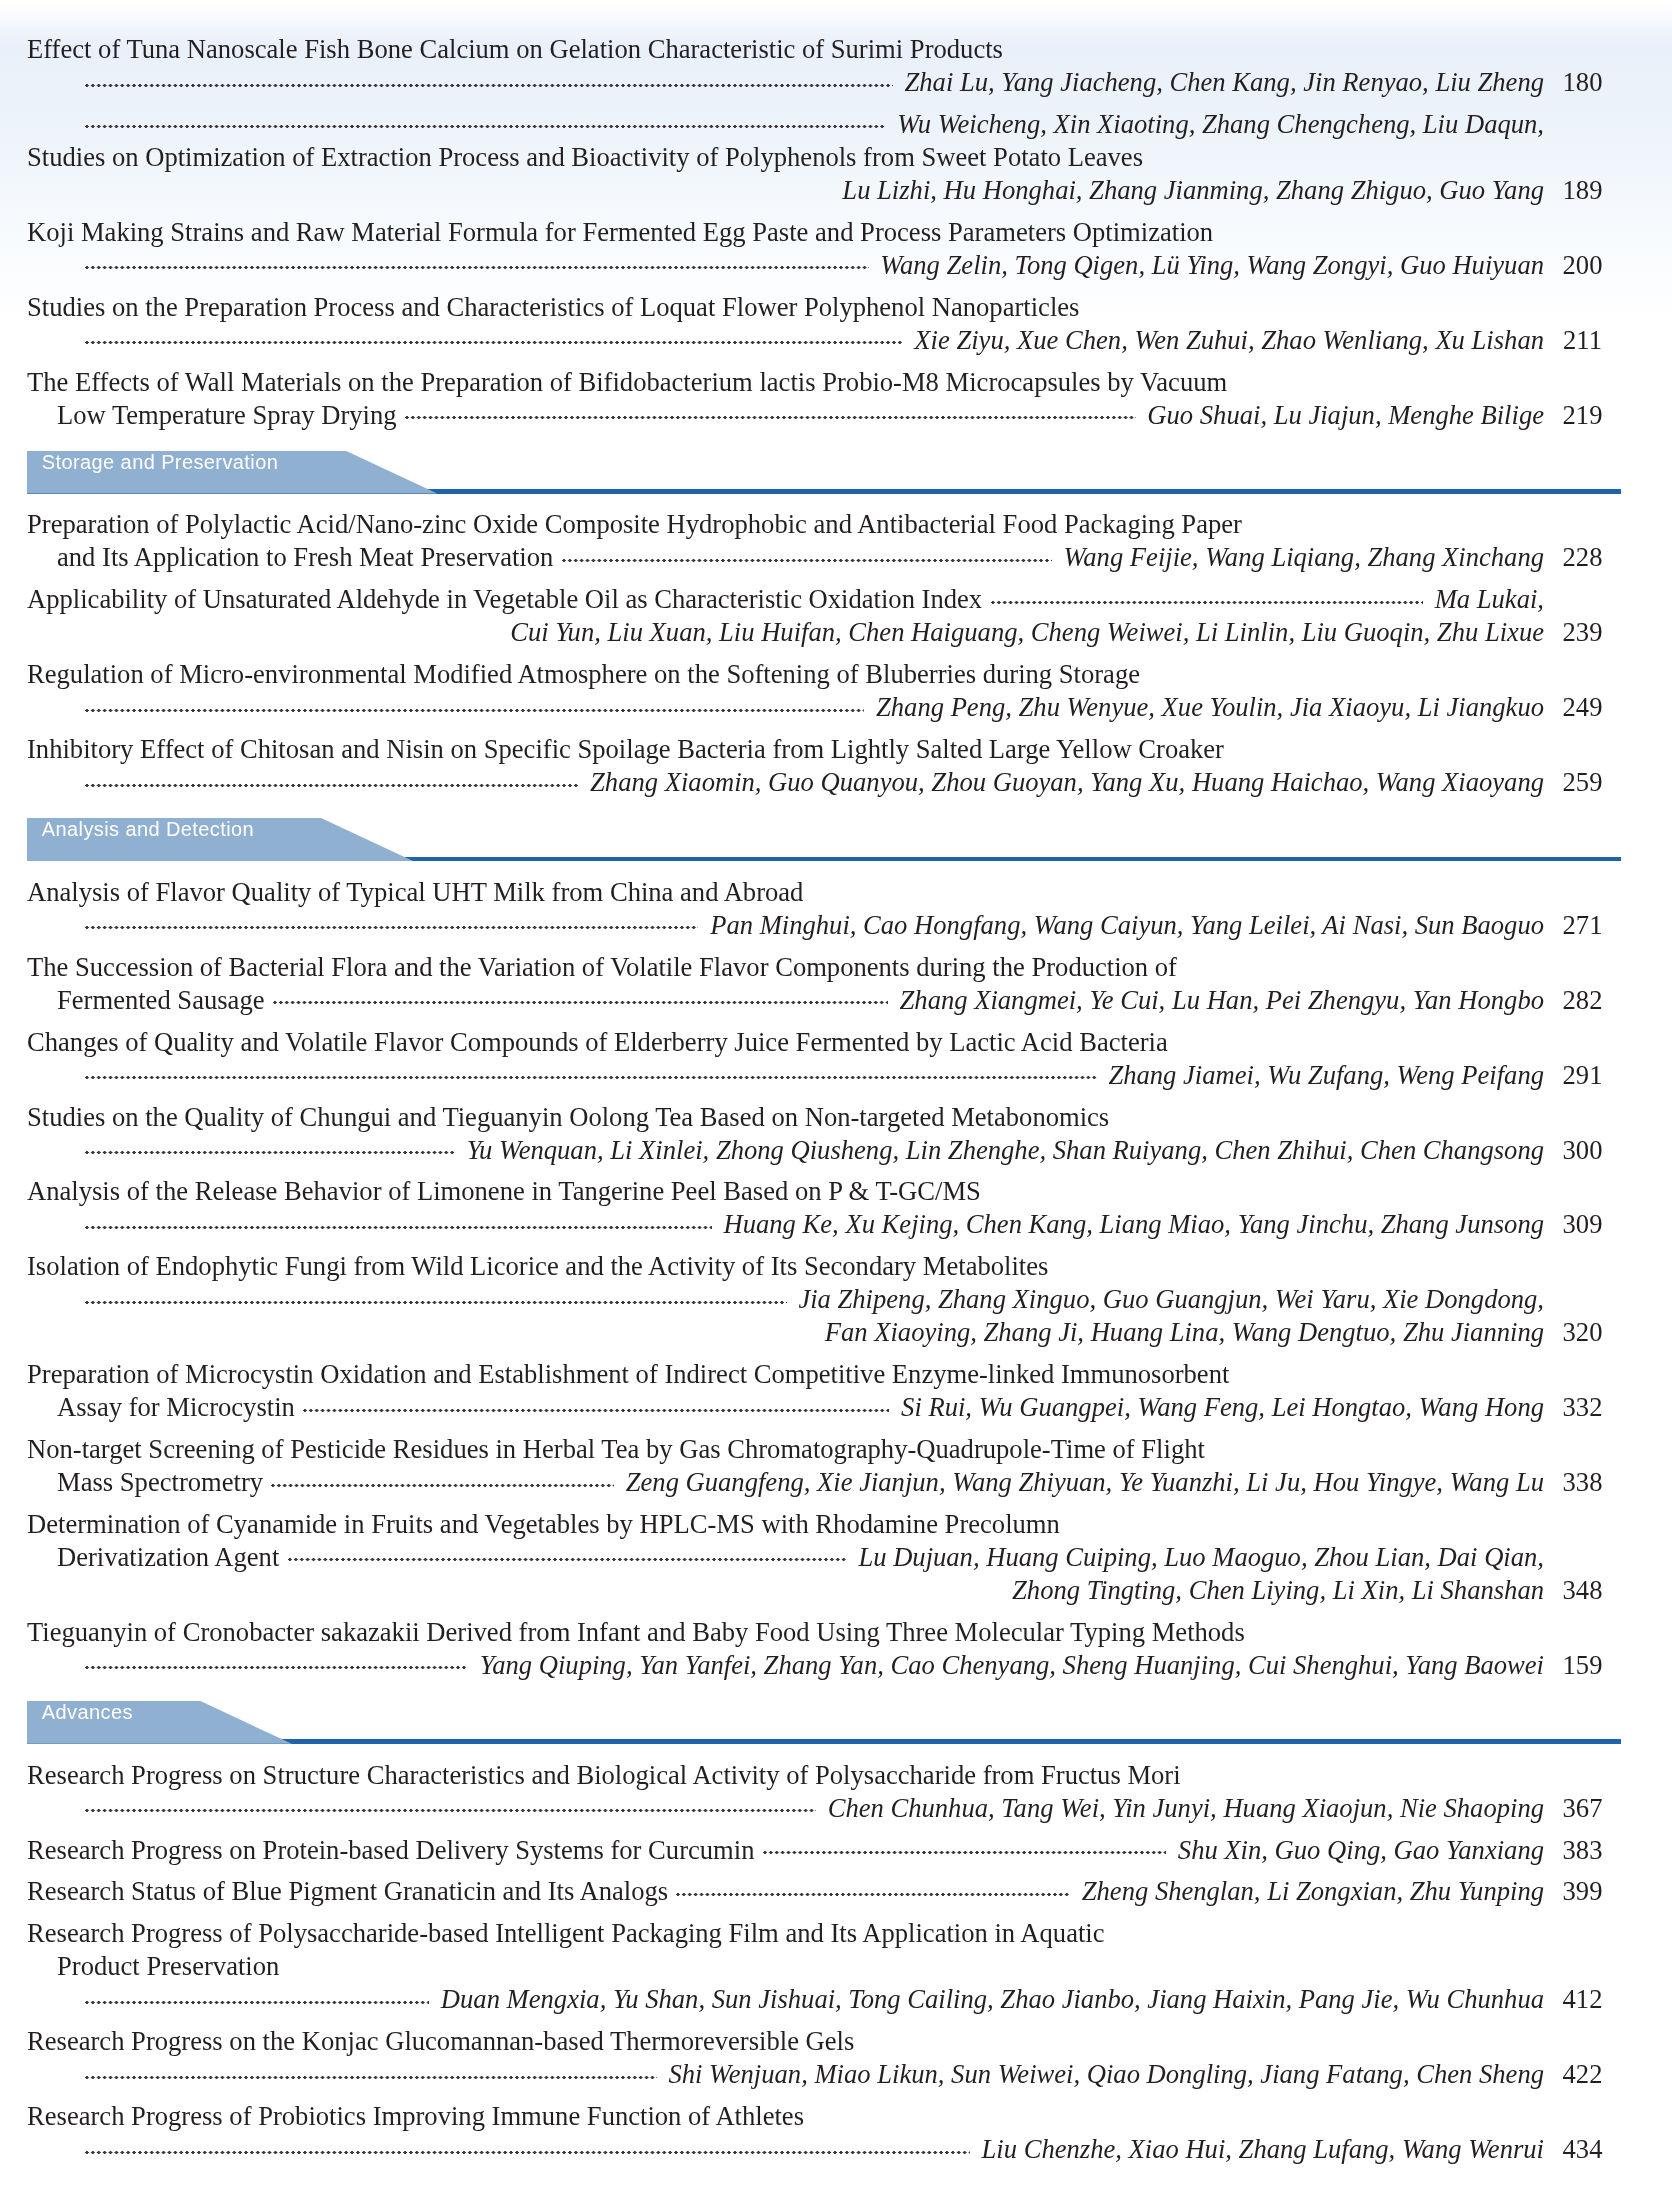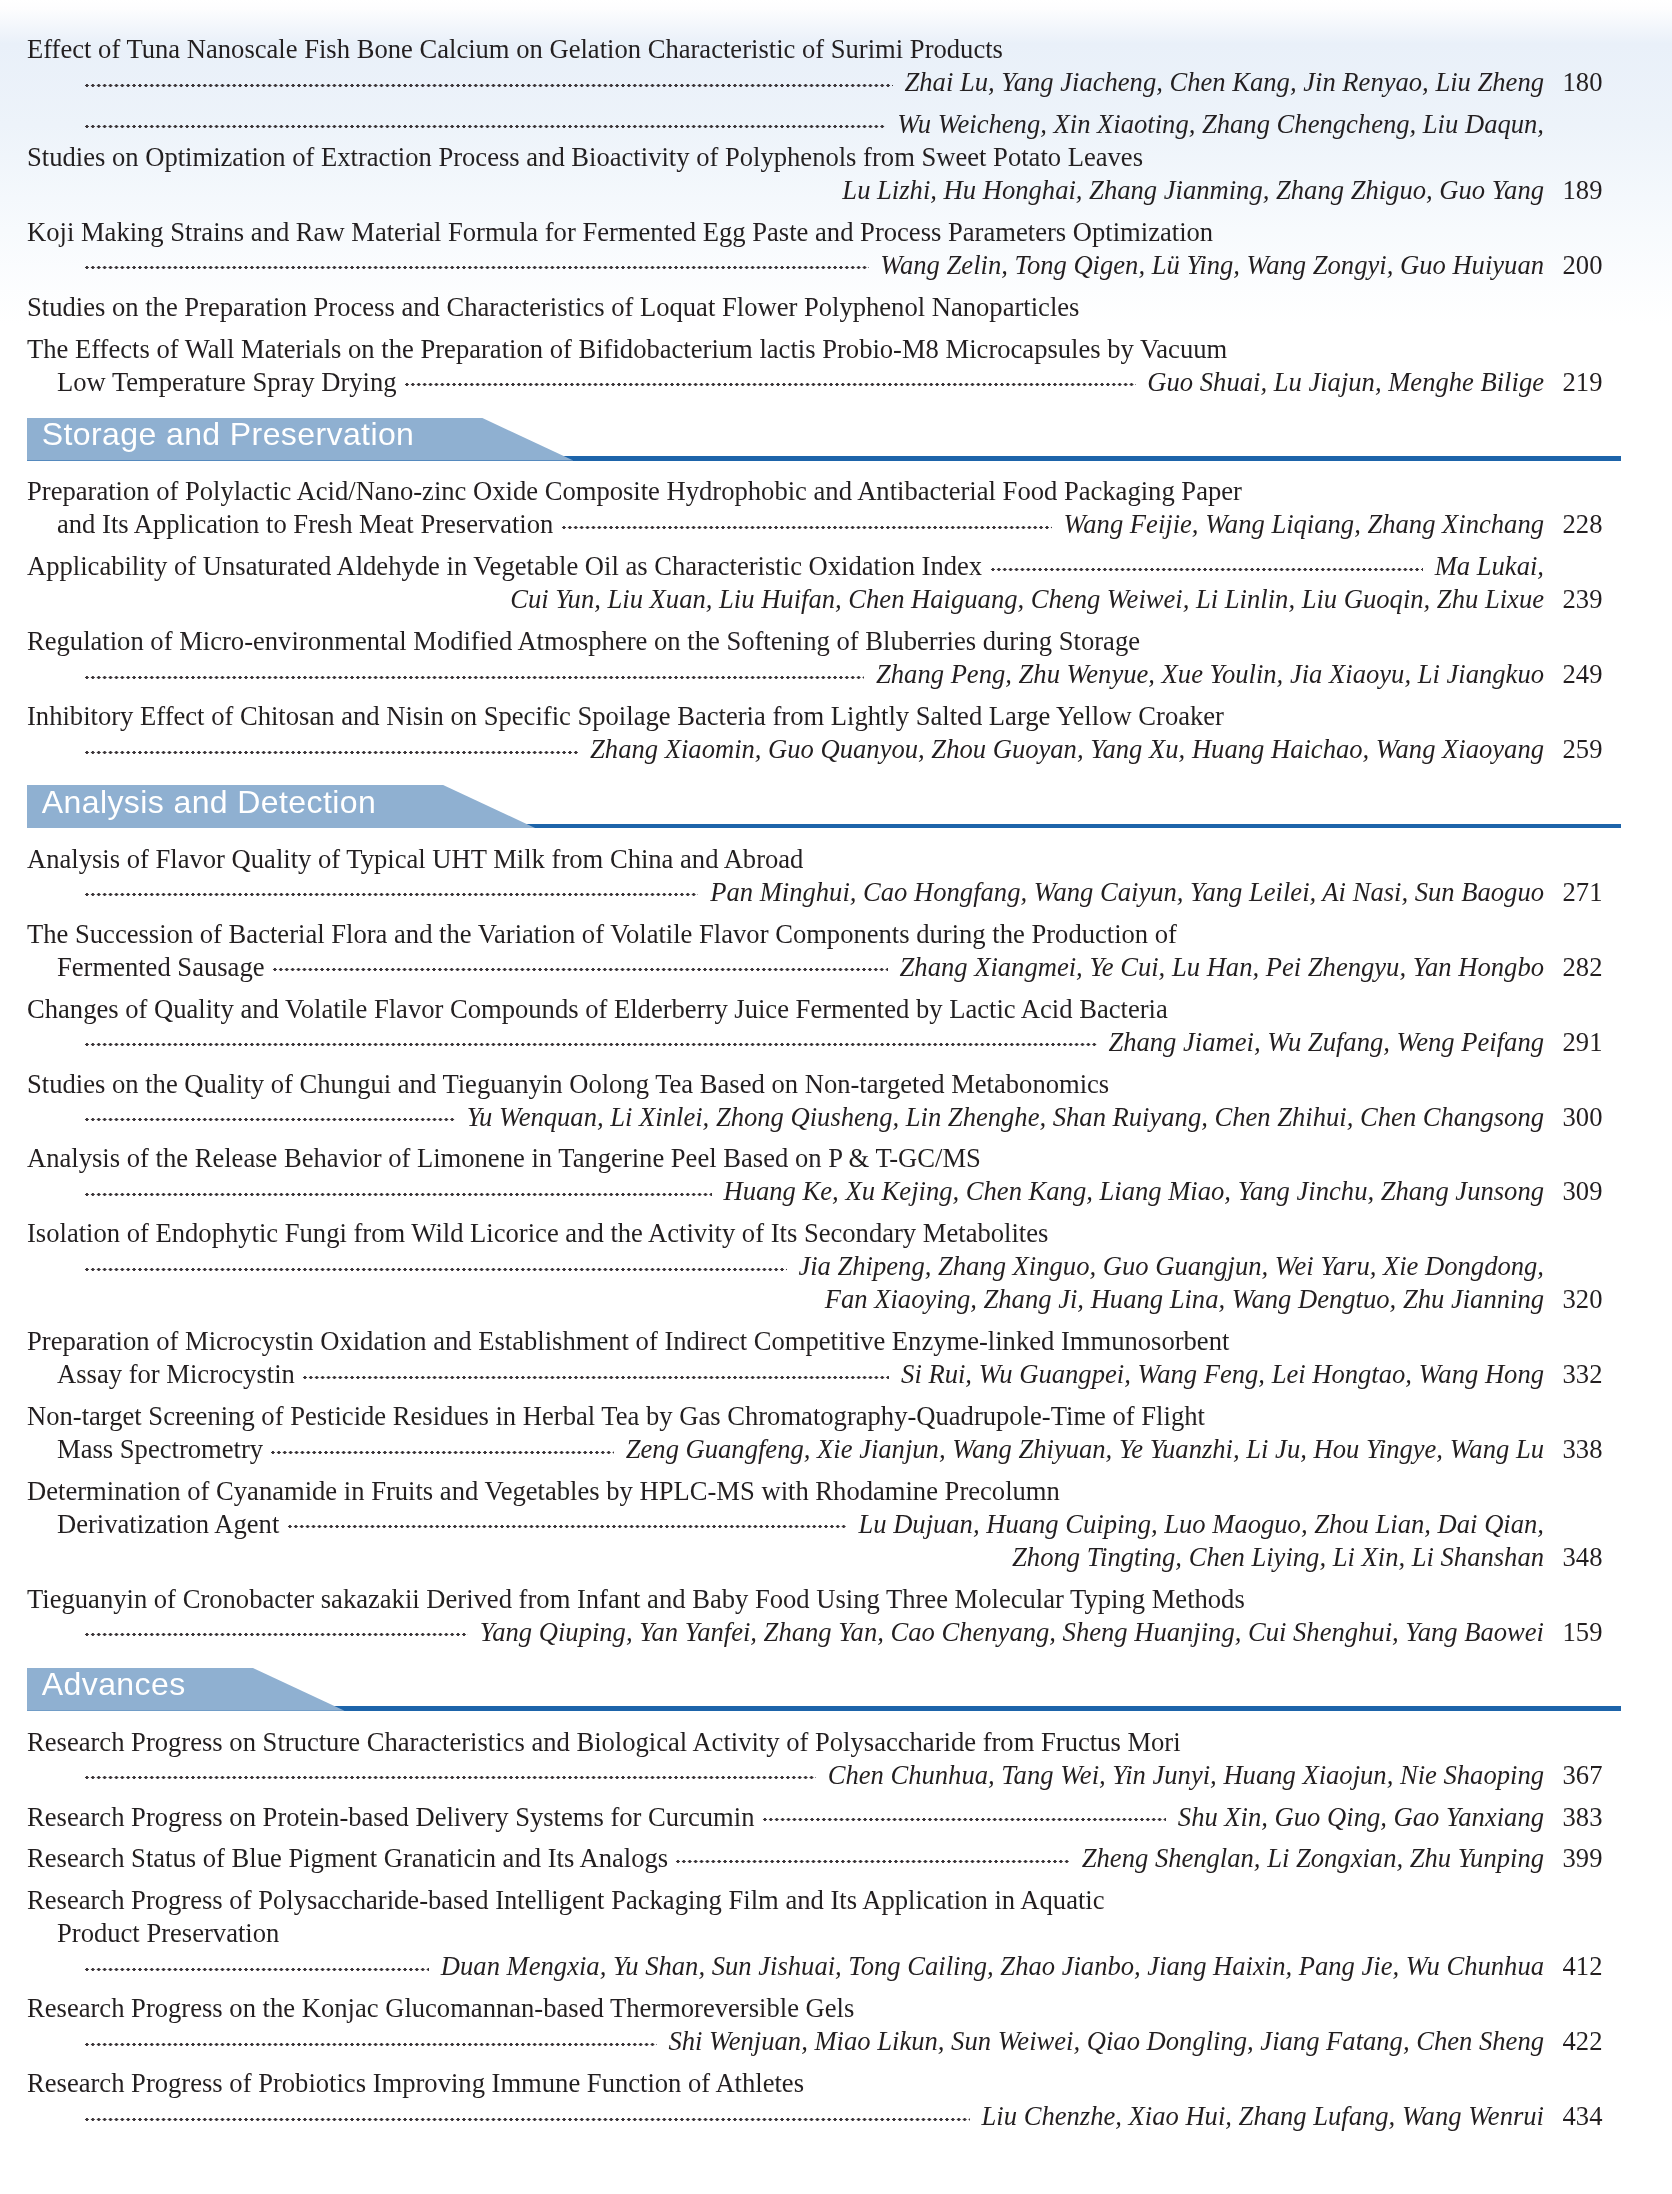--- a/index.html
+++ b/index.html
@@ -21,23 +21,23 @@
   }
   .spacer{flex:1 1 auto}
   .authors{font-style:italic}
   .page-cell{flex:0 0 77px;text-align:center}
   .banner{position:relative;height:43px;margin:19px 0 14.8px 0}
   .banner .rule{position:absolute;left:0;right:0;bottom:0;height:4.4px;background:#1d64aa}
   .banner .flag{
     position:absolute;left:0;top:0;bottom:0;z-index:1;
     background:#8fb0d1;
     clip-path:polygon(0 0,calc(100% - 92px) 0,100% 100%,0 100%);
-    display:flex;align-items:flex-end;
+    display:flex;align-items:flex-start;
     padding:0 159px 7.4px 14.8px;
-    font-family:"Liberation Sans",sans-serif;font-size:32px;color:#ffffff;letter-spacing:0.4px;
+    font-family:"Liberation Sans",sans-serif;font-size:20px;color:#ffffff;letter-spacing:0.4px;
   }
 </style>
 </head>
 <body>
 
 <main class="toc" id="toc-root">
     <div class="section-box">
       <div class="entry">
         <div class="line title-line">
           <span class="title-text"><span class="seg">Effect of Tuna Nanoscale Fish Bone Calcium on Gelation Characteristic of Surimi Products</span></span>
@@ -73,20 +73,26 @@
           <span class="a-ind"></span>
           <span class="leader"></span>
           <span class="authors">Wang Zelin, Tong Qigen, Lü Ying, Wang Zongyi, Guo Huiyuan</span>
           <span class="page-cell">200</span>
         </div>
       </div>
       <div class="entry">
         <div class="line title-line">
           <span class="title-text"><span class="seg">Studies on the Preparation Process and Characteristics of Loquat Flower Polyphenol Nanoparticles</span></span>
         </div>
+        <div class="line author-line">
+          <span class="a-ind"></span>
+          <span class="leader"></span>
+          <span class="authors">Xie Ziyu, Xue Chen, Wen Zuhui, Zhao Wenliang, Xu Lishan</span>
+          <span class="page-cell">211</span>
+        </div>
       </div>
       <div class="entry">
         <div class="line title-line">
           <span class="title-text"><span class="seg">The Effects of Wall Materials on the Preparation of </span><span class="seg it">Bifidobacterium lactis</span><span class="seg"> Probio-M8 Microcapsules by Vacuum</span></span>
         </div>
         <div class="line title-line">
           <span class="t-ind"></span>
           <span class="title-text"><span class="seg">Low Temperature Spray Drying</span></span>
           <span class="leader"></span>
           <span class="authors">Guo Shuai, Lu Jiajun, Menghe Bilige</span>

